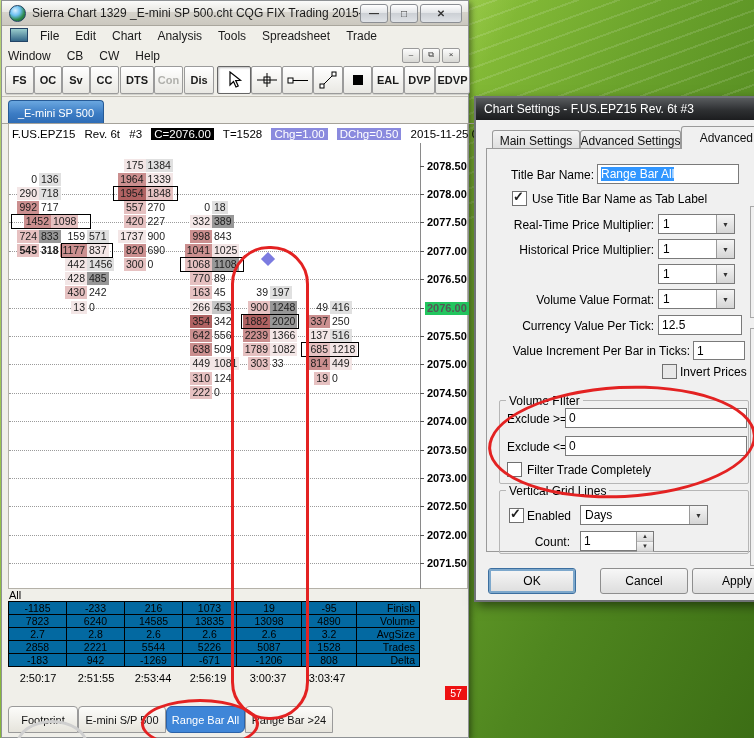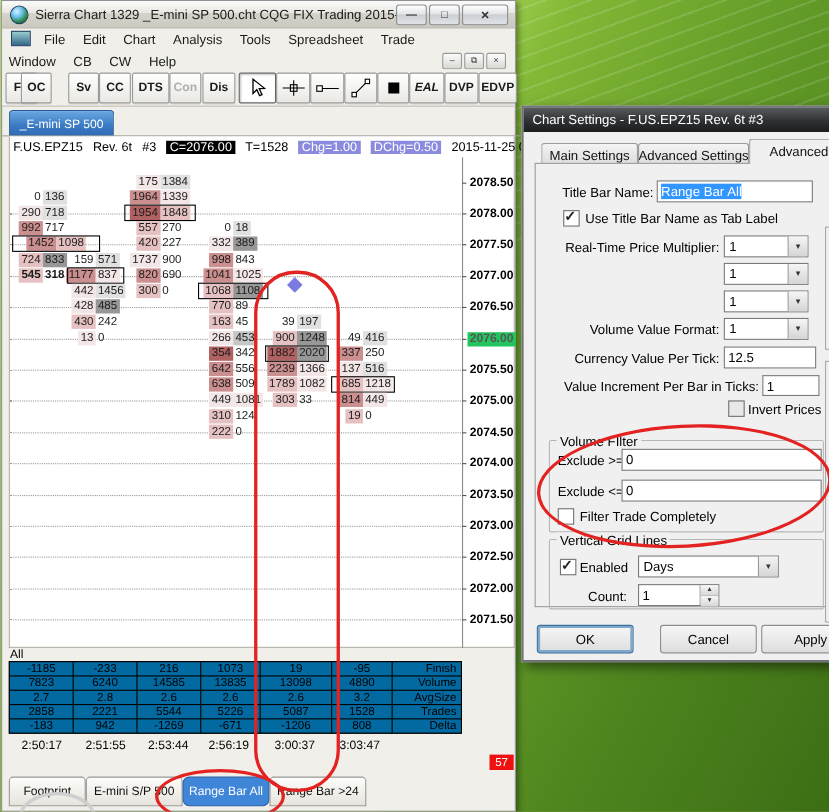--- a/index.html
+++ b/index.html
@@ -146,21 +146,21 @@
     </div>
     <div class="menurow" id="menu1" style="top:25px;height:20px;"><div class="docicon" style="display: inline-block;"></div><div class="menuitem" style="display: inline-block;">File</div><div class="menuitem" style="display: inline-block;">Edit</div><div class="menuitem" style="display: inline-block;">Chart</div><div class="menuitem" style="display: inline-block;">Analysis</div><div class="menuitem" style="display: inline-block;">Tools</div><div class="menuitem" style="display: inline-block;">Spreadsheet</div><div class="menuitem" style="display: inline-block;">Trade</div><div class="menuitem" style="display: inline-block;">Global Settings</div></div>
     <div class="menurow" id="menu2" style="top:45px;height:17px;"><div class="menuitem" style="display: inline-block;">Window</div><div class="menuitem" style="display: inline-block;">CB</div><div class="menuitem" style="display: inline-block;">CW</div><div class="menuitem" style="display: inline-block;">Help</div></div>
     <div class="mdibtns" id="mdibtns" style="top:47px;">
         <div class="mdibtn">–</div>
         <div class="mdibtn">⧉</div>
         <div class="mdibtn">×</div>
       </div>
     <div class="toolbar" id="toolbar">
         <div class="tbtn" style="left: 3px; width: 27px;">FS</div>
-        <div class="tbtn" style="left: 17px; width: 26px;">OC</div>
+        <div class="tbtn" style="left: 32px; width: 26px;">OC</div>
         <div class="tbtn" style="left: 60px; width: 26px;">Sv</div>
         <div class="tbtn" style="left: 88px; width: 27px;">CC</div>
         <div class="tbtn" style="left: 118px; width: 32px;">DTS</div>
         <div class="tbtn disabled" style="left: 152px; width: 27px;">Con</div>
         <div class="tbtn" style="left: 182px; width: 28px;">Dis</div>
         <div class="tbtn pressed" style="left: 215px; width: 32px;">
           <svg width="18" height="18" viewBox="0 0 18 18">
             <path d="M5 1 L5 14 L8.5 10.5 L11 16 L13.2 15 L10.7 9.6 L15.5 9.3 Z" fill="#fff" stroke="#000" stroke-width="1.2"></path>
           </svg>
         </div>
@@ -182,21 +182,21 @@
             <line x1="3" y1="15" x2="15" y2="3" stroke="#000"></line>
             <rect x="1" y="13" width="4" height="4" fill="#fff" stroke="#000"></rect>
             <rect x="13" y="1" width="4" height="4" fill="#fff" stroke="#000"></rect>
           </svg>
         </div>
         <div class="tbtn" style="left: 341px; width: 27px;">
           <svg width="12" height="12" viewBox="0 0 12 12">
             <rect x="1" y="1" width="10" height="10" fill="#000"></rect>
           </svg>
         </div>
-        <div class="tbtn" style="left: 370px; width: 30px; font-style: italic;">EAL</div>
+        <div class="tbtn" style="left: 370px; width: 30px;">EAL</div>
         <div class="tbtn" style="left: 402px; width: 29px;">DVP</div>
         <div class="tbtn" style="left: 433px; width: 33px;">EDVP</div>
       </div>
   </div>
 
   <div class="charttab">
     <span>_E-mini SP 500</span>
   </div>
   <div class="tabrowline"></div>
 
@@ -702,20 +702,21 @@
 
     <div class="cb checked" style="left:36px;top:93px;"></div>
     <div class="dlbl r" style="left:14px;top:120px;width:164px;">Real-Time Price Multiplier:</div>
 
     <div class="dlbl" style="left:56px;top:94px;">Use Title Bar Name as Tab Label</div>
     <div class="dd" style="left:182px;top:116px;width:75px;height:18px;">
         <span class="val">1</span>
         <span class="but">▼</span>
       </div>
 
+    <div class="dlbl r" style="left:14px;top:145px;width:164px;">Historical Price Multiplier:</div>
     <div class="dd" style="left:182px;top:141px;width:75px;height:18px;">
         <span class="val">1</span>
         <span class="but">▼</span>
       </div>
 
     <div class="dd" style="left:182px;top:166px;width:75px;height:18px;">
         <span class="val">1</span>
         <span class="but">▼</span>
       </div>
 

